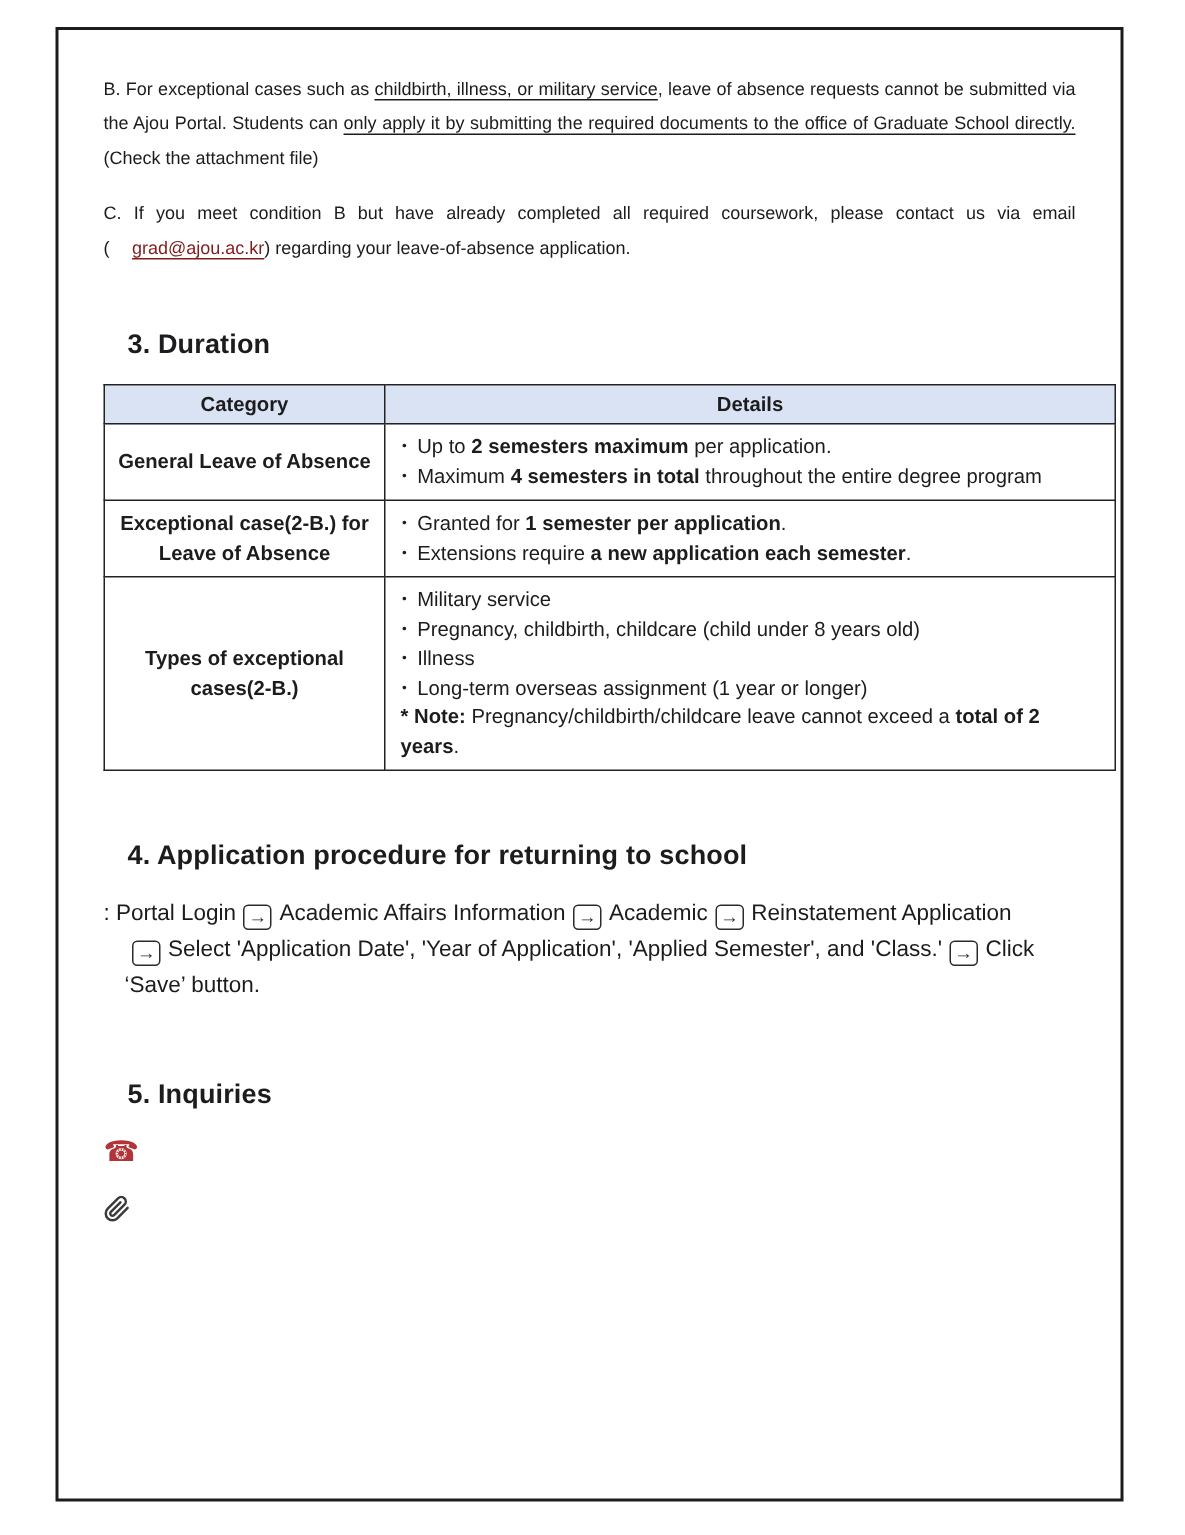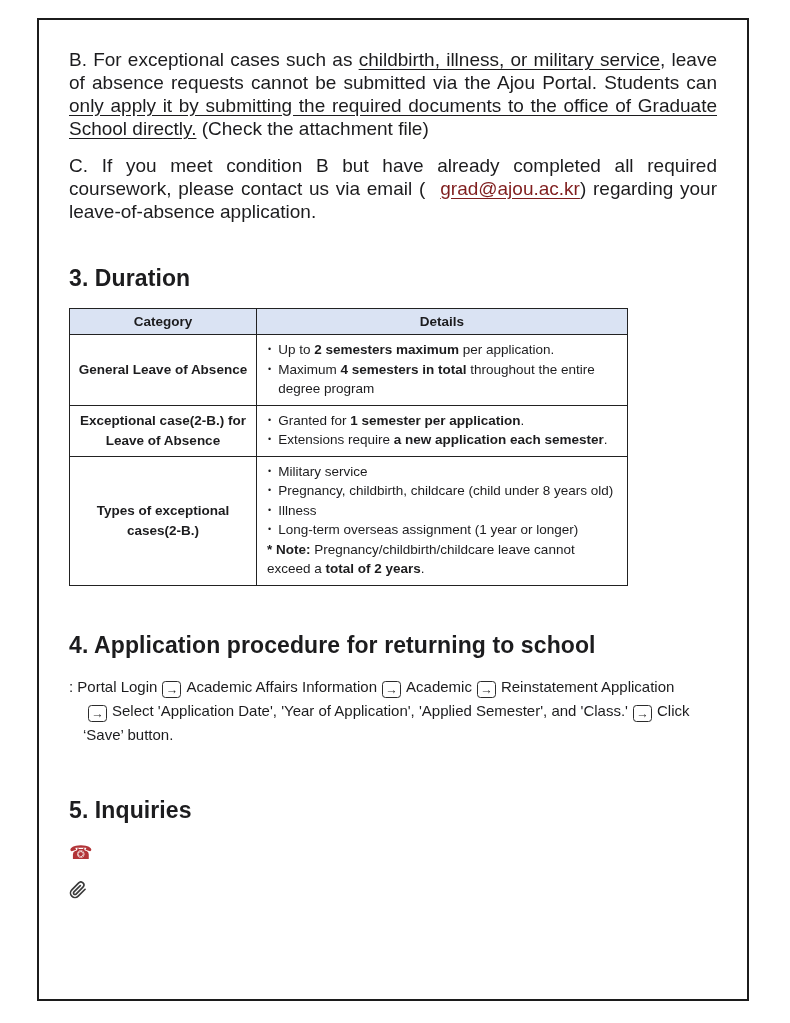--- a/index.html
+++ b/index.html
@@ -6,31 +6,31 @@
   body{
     width:790px;height:1023px;position:relative;
     font-family:"Liberation Sans",sans-serif;color:#1c1c1e;
     -webkit-font-smoothing:antialiased;
   }
   .sheet{
     position:absolute;left:37px;top:18px;width:712px;height:983px;
     border:2px solid #1c1c1c;box-sizing:border-box;
     padding:28px 30px 0 30px;background:#ffffff;
   }
-  .body-text{font-size:19px;line-height:23px;margin:0 0 14px 0;text-align:justify;}
+  .body-text{font-size:12px;line-height:23px;margin:0 0 14px 0;text-align:justify;}
   .u{text-decoration:underline;text-underline-offset:3px;}
   .b{font-weight:700;}
   a.email-link{color:#7f1d1d;text-underline-offset:3px;cursor:pointer;margin-left:15px;}
-  .section-title{font-size:23px;font-weight:700;margin:0;letter-spacing:.1px;}
+  .section-title{font-size:18px;font-weight:700;margin:16px;letter-spacing:.1px;}
   .mt-sec3{margin-top:42px;}
   .mt-sec4{margin-top:46px;}
   .mt-sec5{margin-top:50px;}
 
   table.duration{
-    border-collapse:collapse;width:559px;margin-top:16px;
+    border-collapse:collapse;width:675px;margin-top:16px;
     font-size:13.5px;
   }
   table.duration th{
     background:#dae3f3;border:1.5px solid #222;
     font-weight:700;padding:5px 4px;font-size:13.5px;
   }
   table.duration td{border:1.5px solid #222;vertical-align:middle;}
   td.cat-cell{
     width:170px;text-align:center;font-weight:700;
     white-space:pre-line;padding:5px 8px;line-height:20px;

